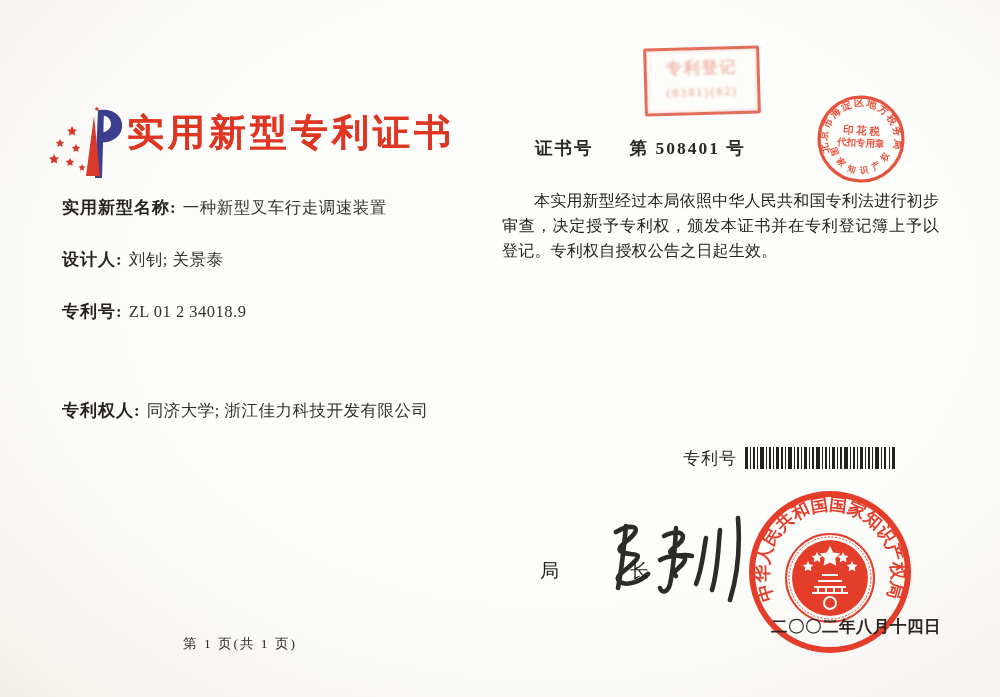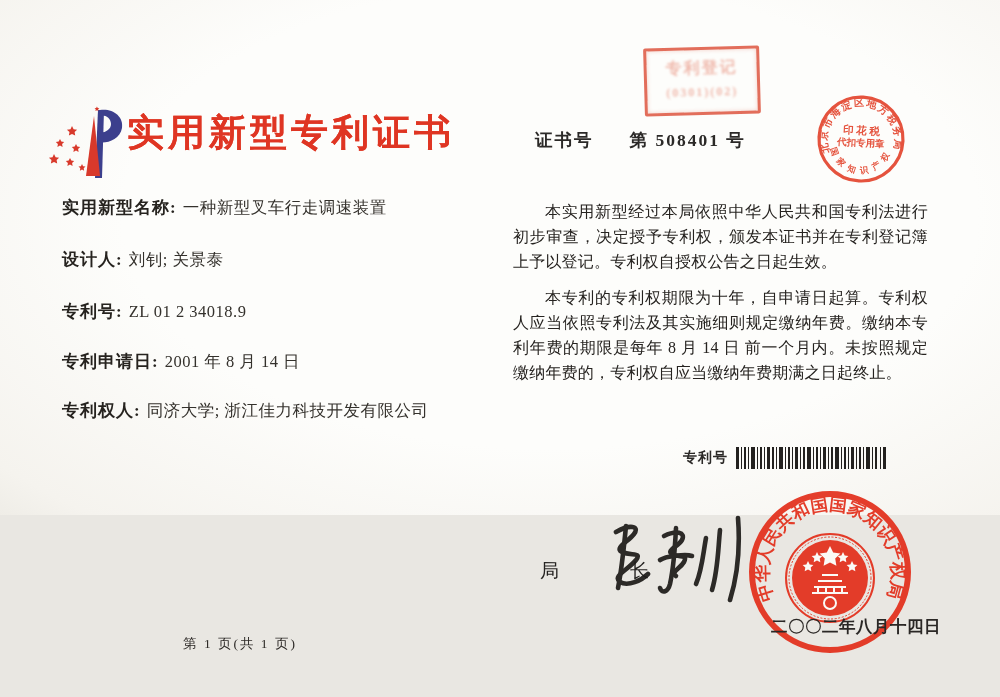--- a/index.html
+++ b/index.html
@@ -4,21 +4,21 @@
 <style>
   html,body{margin:0;padding:0;}
   body{
     width:1000px;height:697px;
     background:#e9e7e2;
     font-family:"Liberation Serif","DejaVu Serif",serif;
     color:#2b2927;
     overflow:hidden;
   }
   .page{
-    position:relative;width:1000px;height:515px;
+    position:relative;width:1000px;height:697px;
     background:radial-gradient(ellipse at 55% 42%, #fdfdfb 55%, #f5f3ee 92%, #efede7 100%);
   }
   
   .logo{position:absolute;left:48px;top:102px;width:92px;height:88px;}
   .title{
     position:absolute;left:127px;top:108px;margin:0;
     font-size:37px;font-weight:bold;color:#df3523;
     letter-spacing:4px;white-space:nowrap;
     text-shadow:0 0 .6px #e2452f;
   }
@@ -39,30 +39,30 @@
     border-radius:2px;
     box-shadow:inset 0 0 4px rgba(216,62,38,.25);
   }
   .rect-stamp .stamp-line{
     text-align:center;color:#dd5b3f;font-weight:bold;
     filter:blur(1.1px);opacity:.42;letter-spacing:2px;
   }
   .stamp-line.l1{font-size:16px;margin-top:8px;}
   .stamp-line.l2{font-size:12px;margin-top:6px;}
   .tax-seal{position:absolute;left:814px;top:88px;width:94px;height:102px;transform:rotate(3deg);opacity:.92;}
-  .cert-line{position:absolute;left:535px;top:128px;white-space:nowrap;font-family:Liberation Serif, serif;}
+  .cert-line{position:absolute;left:535px;top:136px;white-space:nowrap;font-family:Liberation Serif, serif;}
   .cert-label{font-weight:bold;font-size:17.5px;letter-spacing:2px;}
   .cert-value{font-size:17.5px;font-weight:bold;margin-left:36px;letter-spacing:2px;}
   .body-text{
     position:absolute;left:502px;top:188px;width:437px;
     font-size:16px;line-height:25px;text-align:justify;color:#262320;
   }
-  .body-text p{margin:11px;text-indent:2em;letter-spacing:.2px;}
+  .body-text p{margin:0;text-indent:2em;letter-spacing:.2px;}
   .patentno-line{position:absolute;left:683px;top:446px;display:flex;align-items:center;}
-  .patentno-label{font-weight:bold;font-size:14px;letter-spacing:1px;white-space:nowrap;}
+  .patentno-label{font-weight:normal;font-size:17px;letter-spacing:1px;white-space:nowrap;}
   .barcode{margin-left:8px;}
   .director-block{position:absolute;left:540px;top:546px;white-space:nowrap;margin-top:12px;}
   .director-title{font-size:19px;letter-spacing:26px;color:#242220;}
   .signature{position:absolute;left:590px;top:496px;width:160px;height:112px;}
   .office-seal{position:absolute;left:744px;top:486px;width:172px;height:172px;opacity:.93;}
   .seal-date{
     position:absolute;left:735px;top:616px;z-index:5;
     font-size:16.5px;font-weight:bold;color:#2a2725;letter-spacing:.5px;white-space:nowrap;margin-left:36px;
   }
 </style>
@@ -91,23 +91,20 @@
   <h1 class="title">实用新型专利证书</h1>
 
   <div class="field-row row-1">
     <span class="field-label">实用新型名称:</span><span class="field-value">一种新型叉车行走调速装置</span>
   </div>
   <div class="field-row row-2">
     <span class="field-label">设计人:</span><span class="field-value">刘钊; 关景泰</span>
   </div>
   <div class="field-row row-3">
     <span class="field-label">专利号:</span><span class="field-value">ZL 01 2 34018.9</span>
-  </div>
-  <div class="field-row row-4">
-    <span class="field-label">专利申请日:</span><span class="field-value">2001 年 8 月 14 日</span>
   </div>
   <div class="field-row row-5">
     <span class="field-label">专利权人:</span><span class="field-value">同济大学; 浙江佳力科技开发有限公司</span>
   </div>
 
   <div class="footer">第 1 页(共 1 页)</div>
 
   <div class="rect-stamp">
     <div class="stamp-line l1">专利登记</div>
     <div class="stamp-line l2">(0301)(02)</div>
@@ -126,21 +123,20 @@
     <text x="47" y="46" text-anchor="middle" font-size="10.5" font-weight="bold" fill="#e3452e">印 花 税</text>
     <text x="47" y="58" text-anchor="middle" font-size="9.5" font-weight="bold" fill="#e3452e">代扣专用章</text>
   </svg>
 
   <div class="cert-line">
     <span class="cert-label">证书号</span><span class="cert-value">第 508401 号</span>
   </div>
 
   <div class="body-text">
     <p>本实用新型经过本局依照中华人民共和国专利法进行初步审查，决定授予专利权，颁发本证书并在专利登记簿上予以登记。专利权自授权公告之日起生效。</p>
-    <p>本专利的专利权期限为十年，自申请日起算。专利权人应当依照专利法及其实施细则规定缴纳年费。缴纳本专利年费的期限是每年 8 月 14 日 前一个月内。未按照规定缴纳年费的，专利权自应当缴纳年费期满之日起终止。</p>
   </div>
 
   <div class="patentno-line">
     <span class="patentno-label">专利号</span>
     <svg class="barcode" width="150" height="24" viewBox="0 0 150 24">
       <g fill="#23211f">
         <rect x="0" y="1" width="3" height="22"></rect>
           <rect x="5" y="1" width="1" height="22"></rect>
           <rect x="8" y="1" width="2" height="22"></rect>
           <rect x="12" y="1" width="1" height="22"></rect>

